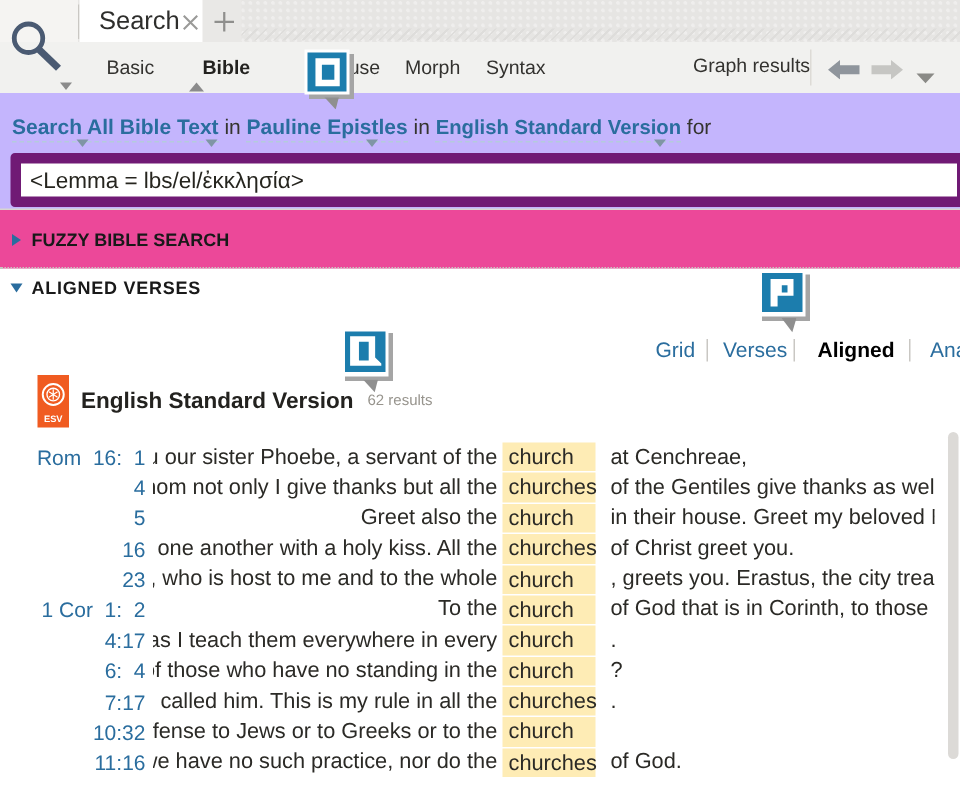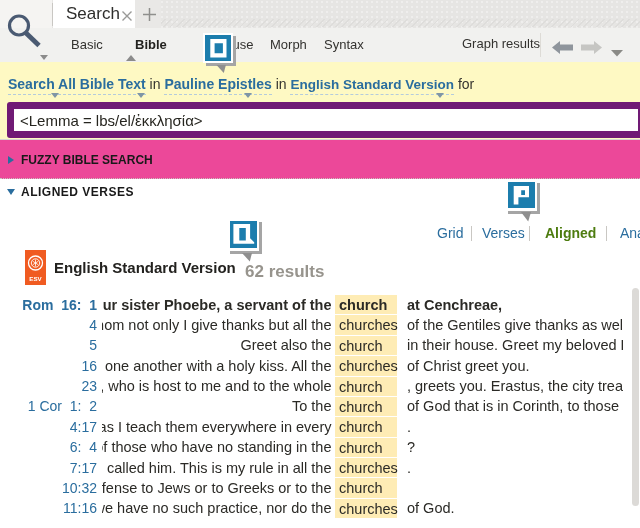--- a/index.html
+++ b/index.html
@@ -21,45 +21,45 @@
 .mi{position:absolute;top:37px;font-size:13px;color:#33322f;}
 .mib{font-weight:bold;color:#23221f;padding-left:20px;}
 #carets1{top:55px;left:40px;}
 #bibcaret{top:55px;left:126px;}
 
 #mag{top:5px;left:6px;}
 
 #graphres{top:37px;left:450px;font-size:13px;color:#33322f;margin-left:12px;}
 #vsep1{top:33px;left:540px;width:1px;height:24px;background:#dddbd6;}
 
-#panel{top:62px;left:0;width:640px;height:77px;background:#fef9c3;border-bottom:1px solid #d8d6d1;}
+#panel{top:62px;left:0;width:640px;height:77px;background:#c4b5fd;border-bottom:1px solid #d8d6d1;}
 #linkline{position:absolute;top:14px;left:8px;font-size:14px;color:#35342f;white-space:nowrap;}
 .lnk{color:#2a6d9e;font-weight:bold;border-bottom:1px dashed #b4cbdc;padding-bottom:2px;}
 .pln{color:#35342f;font-weight:normal;}
 .lcaret{position:absolute;width:0;height:0;border-left:4px solid transparent;border-right:4px solid transparent;border-top:5px solid #7f95a5;}
 #inputbox{position:absolute;top:40px;left:7px;width:612px;height:21px;background:#fff;border:7px solid #701a75;border-radius:3px;padding:1px 6px 0 6px;font-size:15px;color:#26251f;line-height:21px;}
 
 #fuzzy{top:140px;left:0;width:640px;height:38px;background:#ec4899;border-bottom:1px dotted #c8c6c1;}
 #fuzzy .tri{position:absolute;left:8px;top:16px;width:0;height:0;border-top:4.5px solid transparent;border-bottom:4.5px solid transparent;border-left:6px solid #2a6d9e;}
 #fuzzy .t{position:absolute;left:21px;top:13px;font-size:12px;font-weight:bold;letter-spacing:0;color:#191919;}
 
 #alignedh{top:179px;left:0;width:640px;height:26px;}
 #alignedh .tri{position:absolute;left:7px;top:10px;width:0;height:0;border-left:4.5px solid transparent;border-right:4.5px solid transparent;border-top:6px solid #2a6d9e;}
 #alignedh .t{position:absolute;left:21px;top:6px;font-size:12px;font-weight:bold;letter-spacing:.5px;color:#191919;}
 #alignedh .g{position:absolute;left:136px;top:4px;font-size:14px;color:#97948d;}
 
 #views{top:225px;left:0;width:632px;height:18px;font-size:14px;margin-left:39px;}
 #views span{position:absolute;top:0;}
 #views .vl{color:#2a6d9e;}
-#views .sel{color:#4d7c0f;font-weight:bold;}
+#views .sel{color:#000000;font-weight:bold;}
 #views .sp{width:1px;height:15px;background:#c9c7c3;position:absolute;top:1px;}
 
 #esvicon{top:250px;left:25px;width:21px;height:35px;background:#f05b21;}
 #esvh{top:259px;left:54px;font-size:15px;font-weight:bold;color:#23221f;}
-#esvr{top:262px;left:245px;font-size:17px;color:#97948d;font-weight:bold;text-align:center;}
+#esvr{top:262px;left:245px;font-size:10px;color:#97948d;font-weight:normal;text-align:center;}
 
 .row{position:absolute;left:0;width:640px;height:20.4px;line-height:20.4px;font-size:14.5px;}
 .ref{position:absolute;left:0;top:0;width:97px;text-align:right;color:#2a6d9e;white-space:pre;font-size:14px;}
 .lt{position:absolute;left:102px;width:229.5px;top:0;height:20.4px;overflow:hidden;}
 .lt span{position:absolute;right:0;top:0;white-space:nowrap;color:#2b2a26;}
 .hl{position:absolute;left:335px;width:62px;top:0.5px;height:19.4px;background:#feecb5;color:#2b2a26;padding-left:4px;box-sizing:border-box;}
 .rt{position:absolute;left:407px;right:17px;top:0;height:20.4px;overflow:hidden;white-space:nowrap;color:#2b2a26;}
 
 .mk{position:absolute;background:#fff;}
 .mkb{position:absolute;background:#1c7dad;}
@@ -141,21 +141,21 @@
       <circle cx="10.5" cy="13" r="7" fill="none" stroke="#ffffff" stroke-width="1.3"></circle>
       <circle cx="10.5" cy="13" r="4.2" fill="none" stroke="#ffffff" stroke-width="0.9"></circle>
       <path d="M10.5,9.5 L10.5,16.5 M7.6,11.2 L13.4,14.8 M13.4,11.2 L7.6,14.8" stroke="#fff" stroke-width="0.8"></path>
       <text x="10.5" y="31" font-size="6.2" font-weight="bold" fill="#fff" text-anchor="middle" font-family="Liberation Sans">ESV</text>
     </svg>
   </div>
   <span class="abs" id="esvh">English Standard Version</span>
   <span class="abs" id="esvr">62 results</span>
 
   <div id="tbl">
-  <div class="row" style="top:294.60px;font-weight:bold;">
+  <div class="row" style="top:294.60px;">
         <span class="ref">Rom&nbsp;&nbsp;16:&nbsp;&nbsp;1</span>
         <div class="lt">
           <span>to you our sister Phoebe, a servant of the</span>
         </div>
         <div class="hl">church</div>
         <div class="rt">at Cenchreae,</div>
       </div>
   <div class="row" style="top:314.97px;">
         <span class="ref">4</span>
         <div class="lt">

